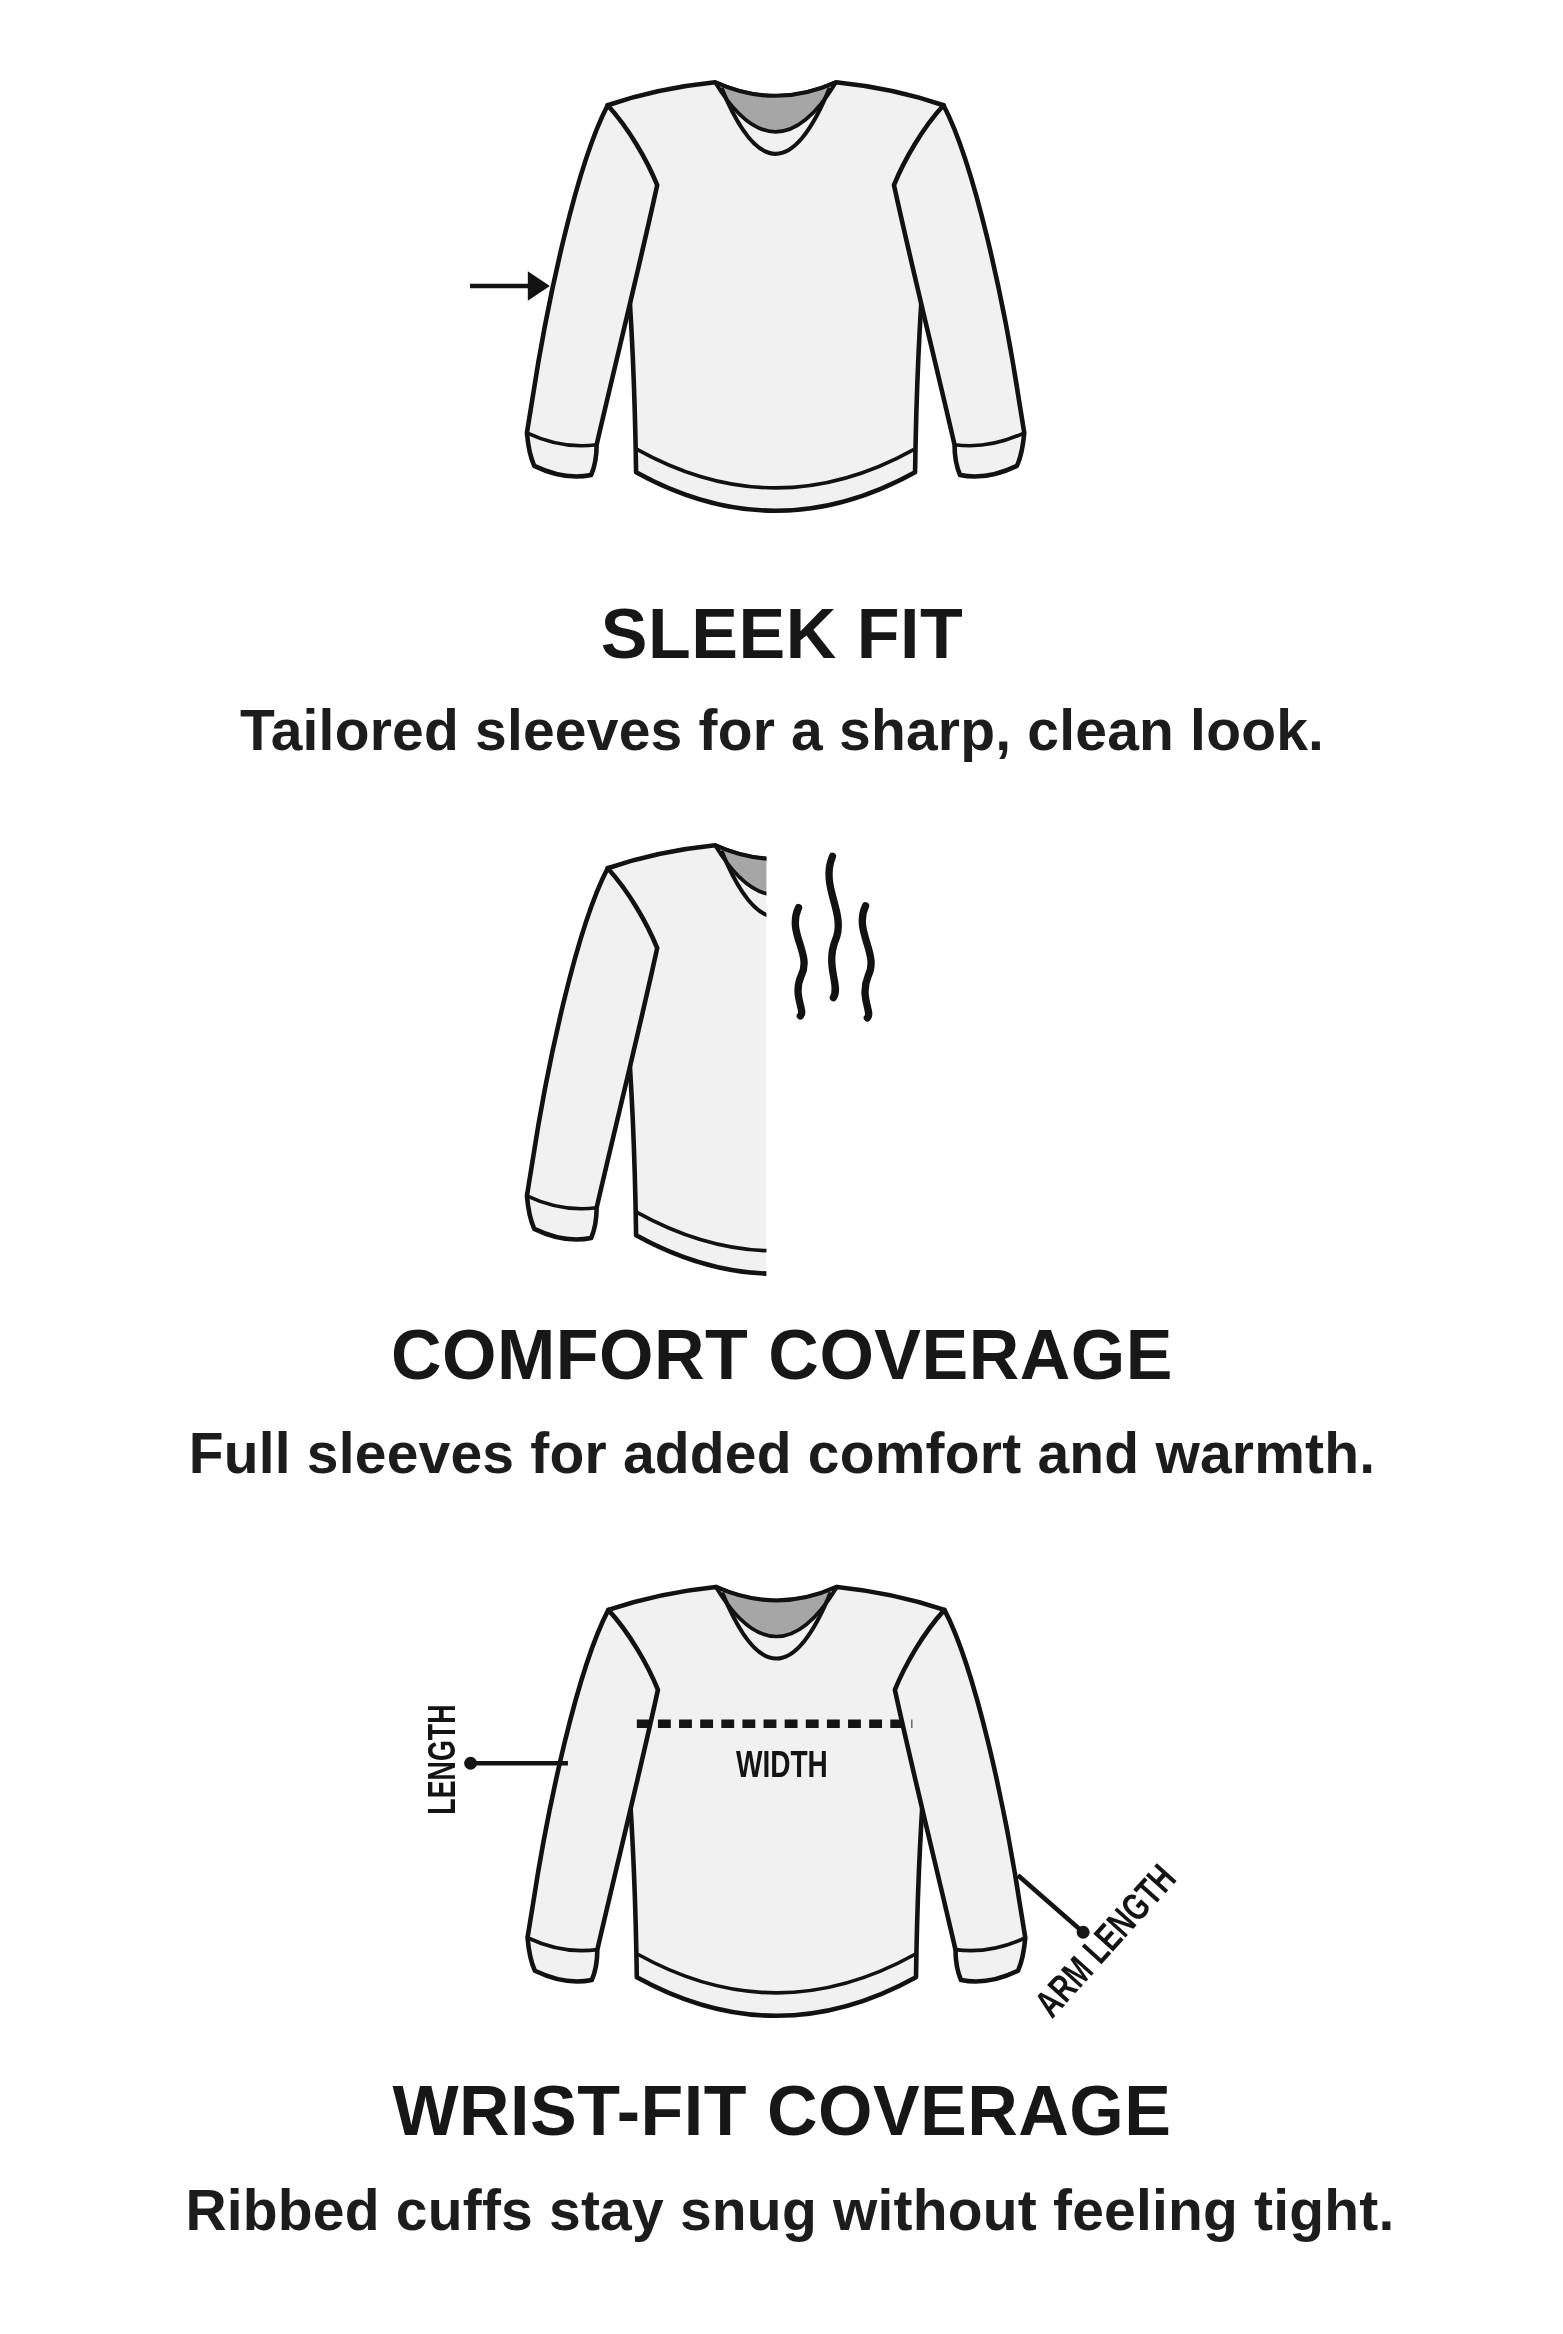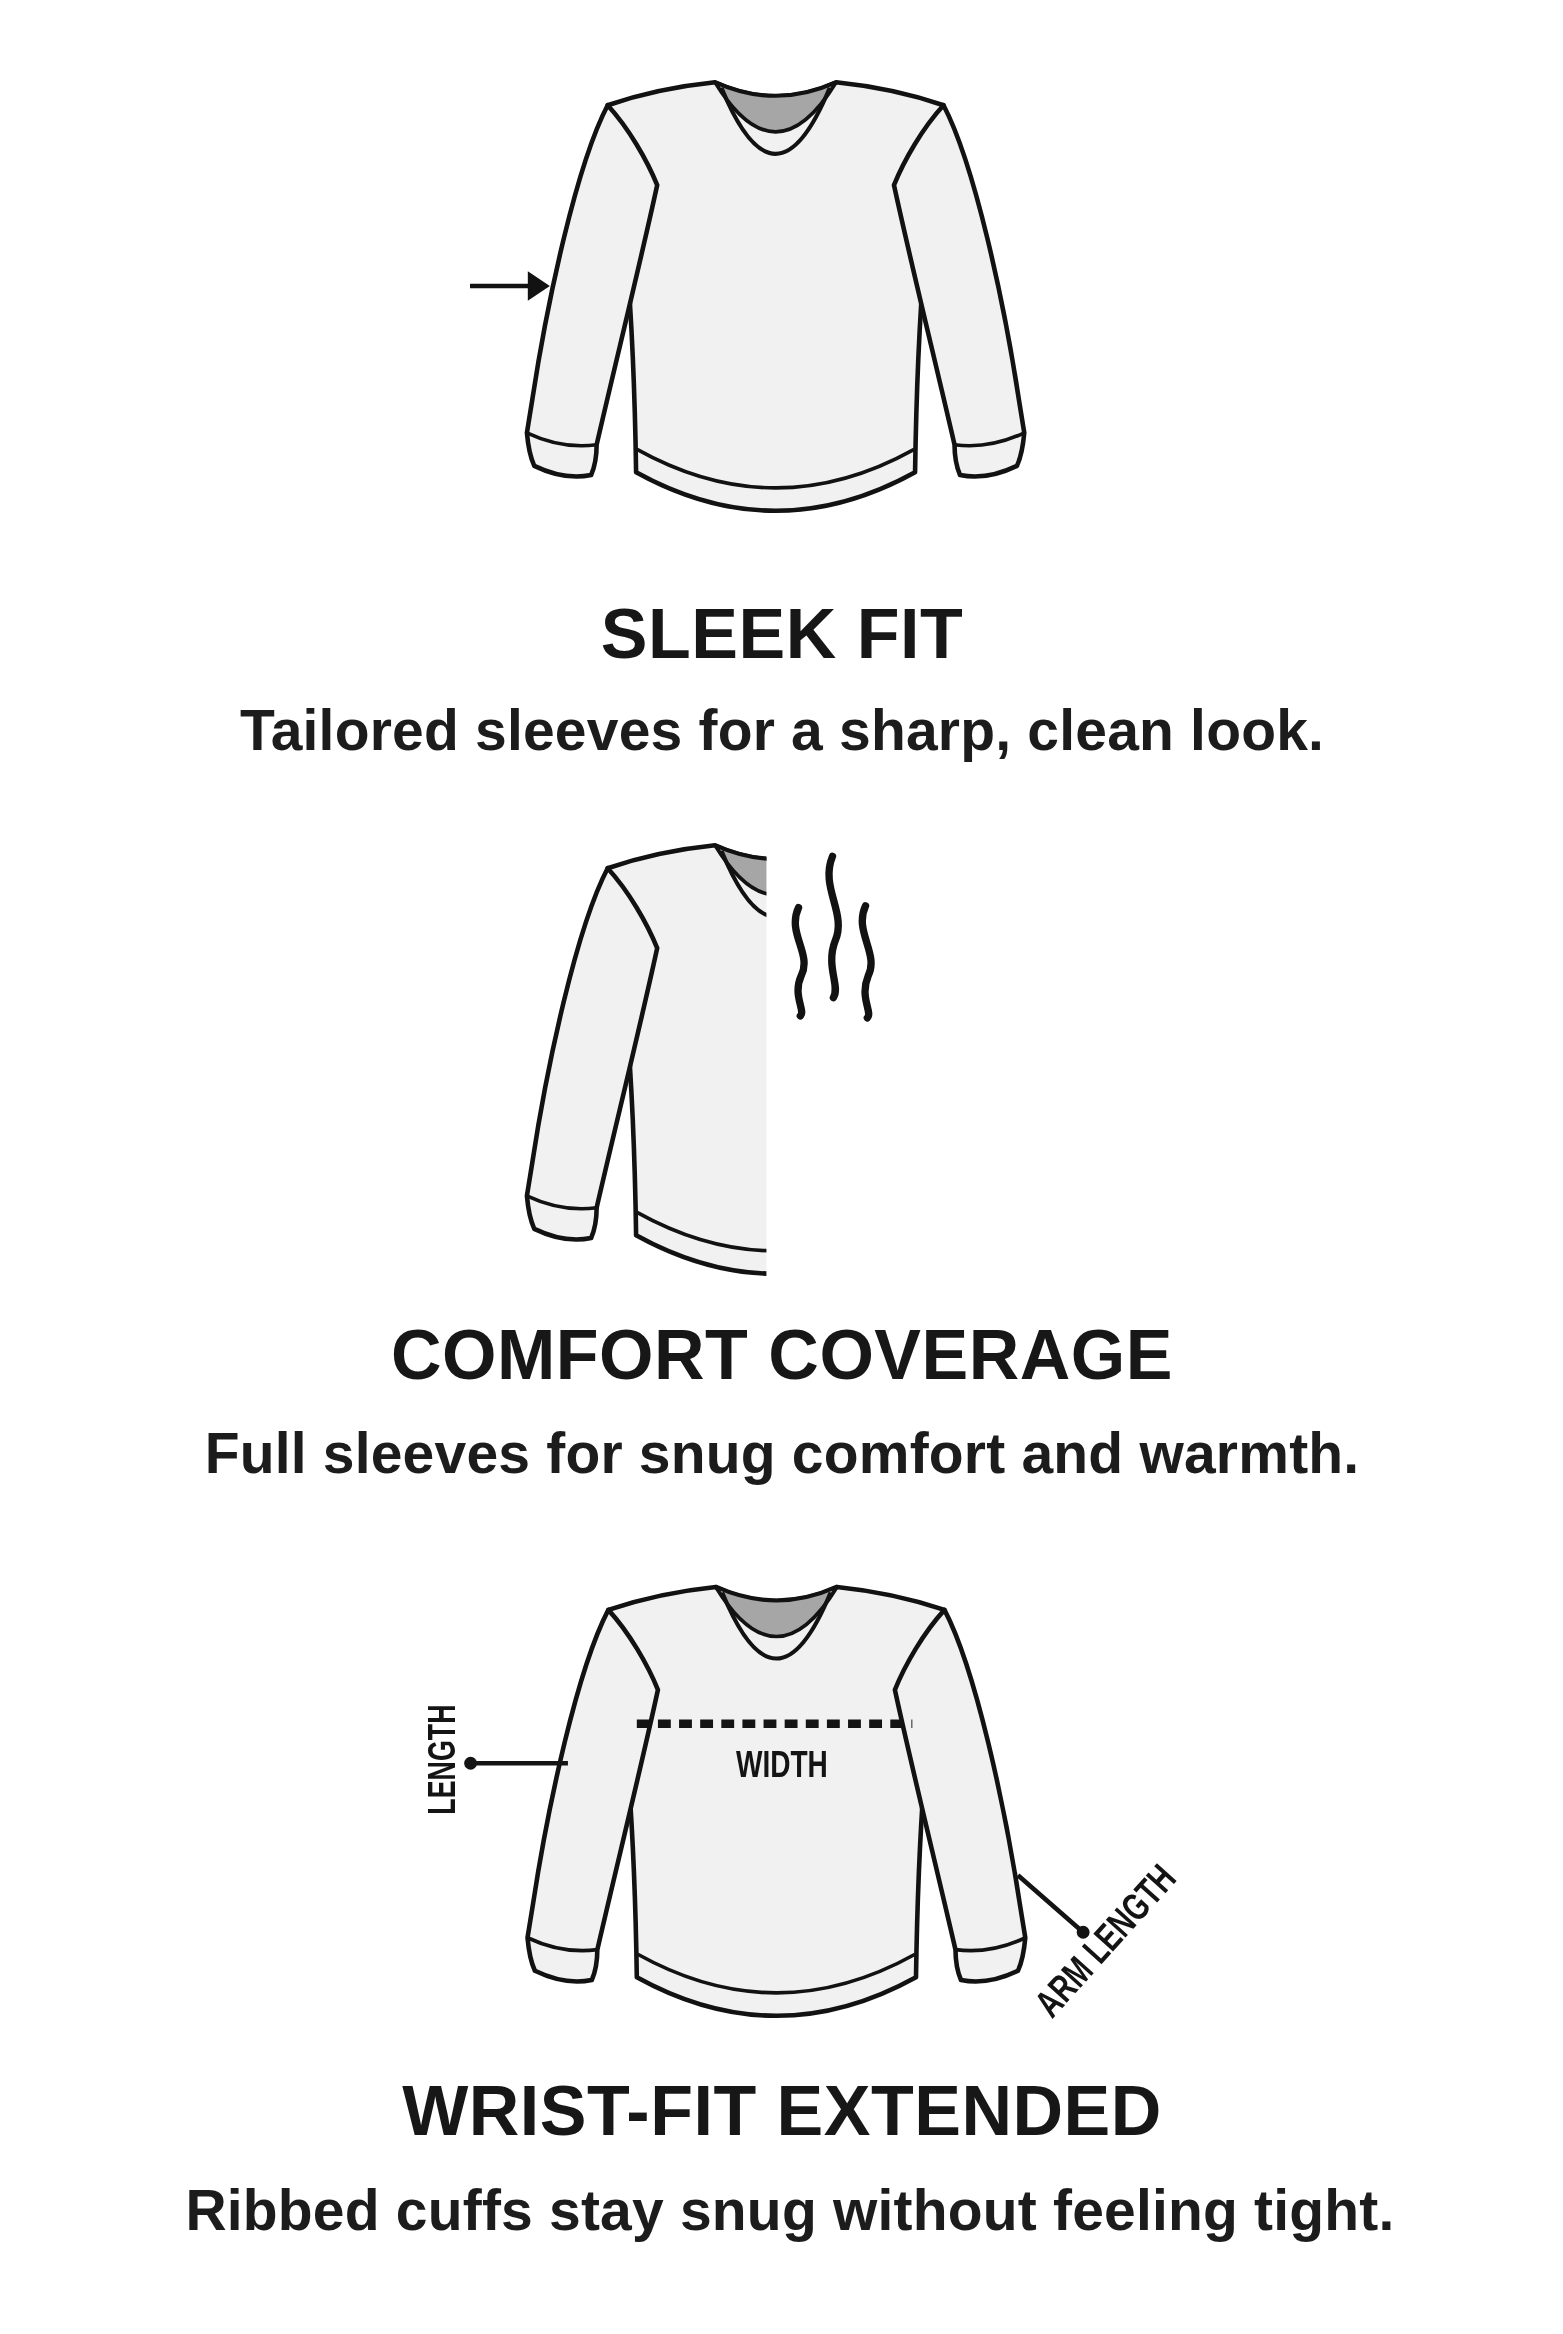--- a/index.html
+++ b/index.html
@@ -88,21 +88,21 @@
       <use href="#shirt-sym" clip-path="url(#halfclip)"></use>
     </g>
     <g fill="none" stroke="#121212" stroke-width="8" stroke-linecap="round">
       <path d="M370 78 c-13 28 15 50 3 74 c-10 22 5 38 -1 44"></path>
       <path d="M407 22 c-14 34 16 62 3 92 c-11 28 6 50 -2 62"></path>
       <path d="M443 76 c-13 28 15 52 3 76 c-10 24 5 40 -1 46"></path>
     </g>
   </svg>
 
   <div class="title" style="top:1320px;">COMFORT COVERAGE</div>
-  <div class="subtitle" style="top:1425px;">Full sleeves for snug comfort and warmth.</div>
+  <div class="subtitle" style="top:1425px;">Full sleeves for added comfort and warmth.</div>
 
   <svg class="abs" style="left:331px; top:1572px;" width="900" height="478" viewBox="0 0 980 520">
     <g>
       <use href="#shirt-sym" transform="translate(140,6)"></use>
     </g>
 
     <g>
       <text transform="translate(135,204) rotate(-90)" text-anchor="middle" font-size="42" textLength="120" lengthAdjust="spacingAndGlyphs">LENGTH</text>
       <circle cx="152" cy="208" r="7" fill="#141414"></circle>
       <path d="M158 208 H 258" stroke="#141414" stroke-width="5"></path>
@@ -113,17 +113,17 @@
       <text x="491" y="223" text-anchor="middle" font-size="40" textLength="100" lengthAdjust="spacingAndGlyphs">WIDTH</text>
     </g>
 
     <g>
       <path d="M748 330 L 819 392" stroke="#141414" stroke-width="5"></path>
       <circle cx="819" cy="392" r="7" fill="#141414"></circle>
       <text transform="translate(785,487) rotate(-48)" text-anchor="start" font-size="42" textLength="205" lengthAdjust="spacingAndGlyphs">ARM LENGTH</text>
     </g>
   </svg>
 
-  <div class="title" style="top:2076px;">WRIST-FIT EXTENDED</div>
+  <div class="title" style="top:2076px;">WRIST-FIT COVERAGE</div>
   <div class="subtitle" style="top:2182px;padding-left:8px;">Ribbed cuffs stay snug without feeling tight.</div>
 
 </div>
 
 
 </body></html>

